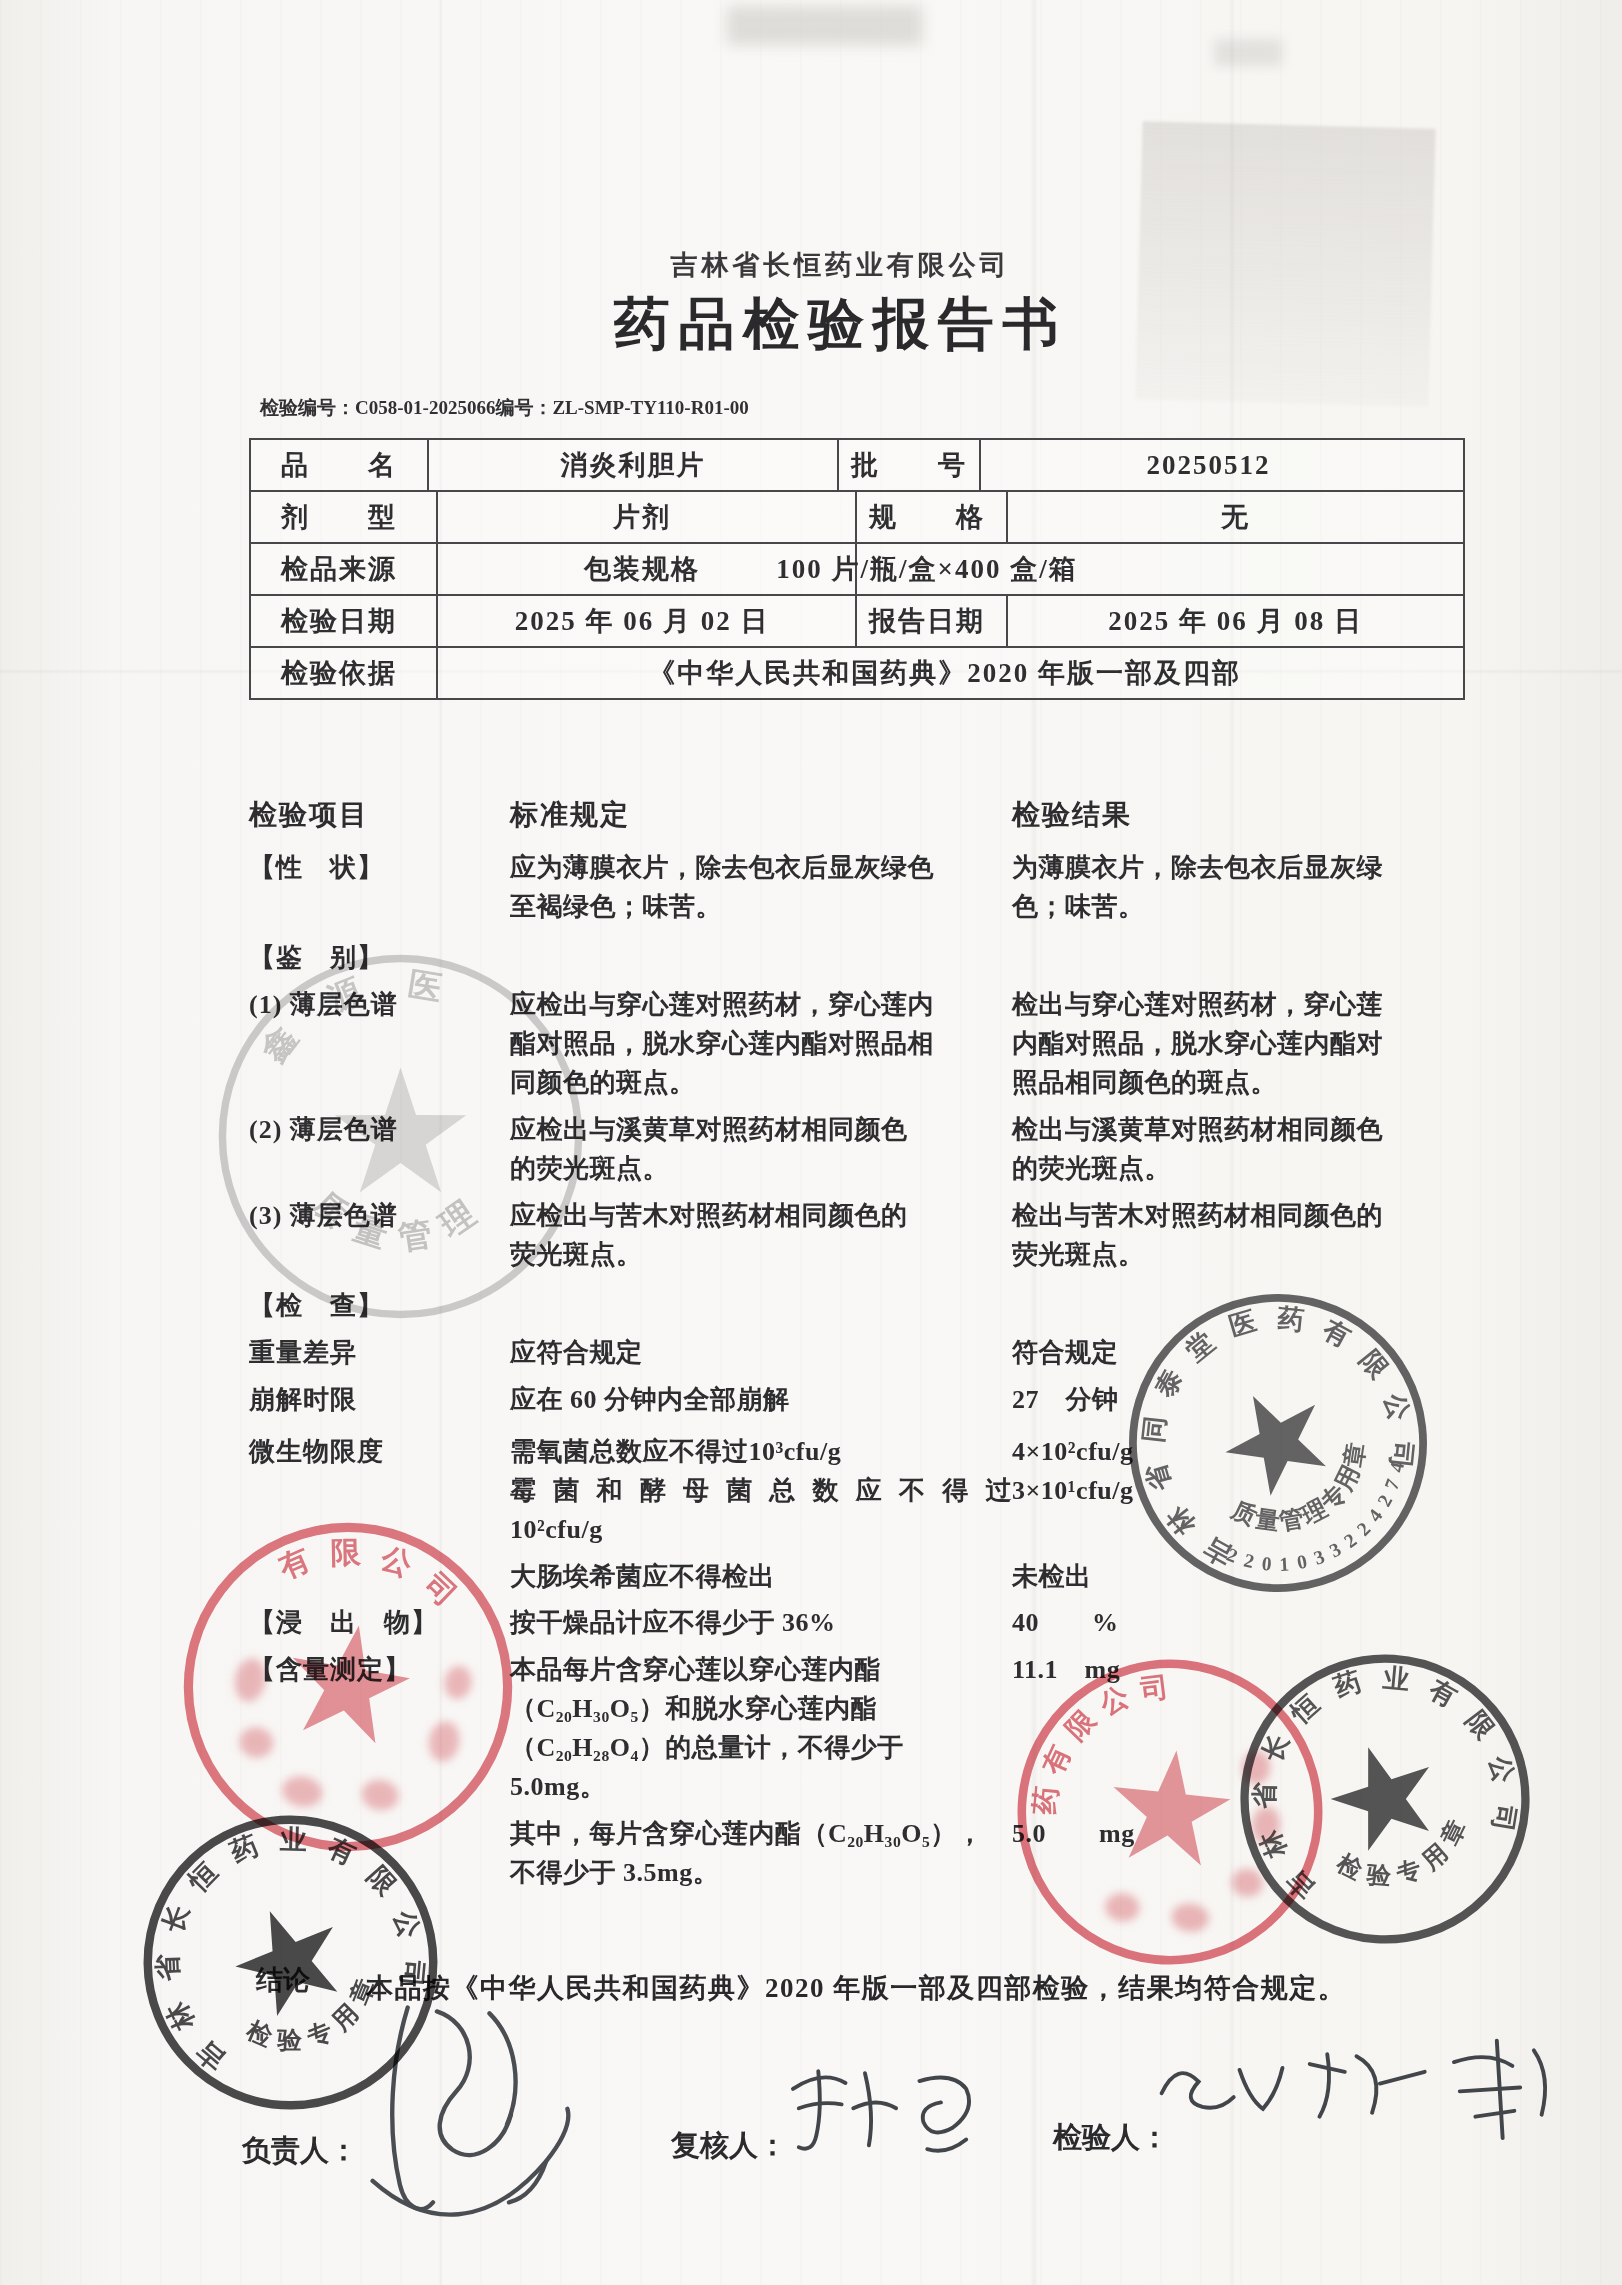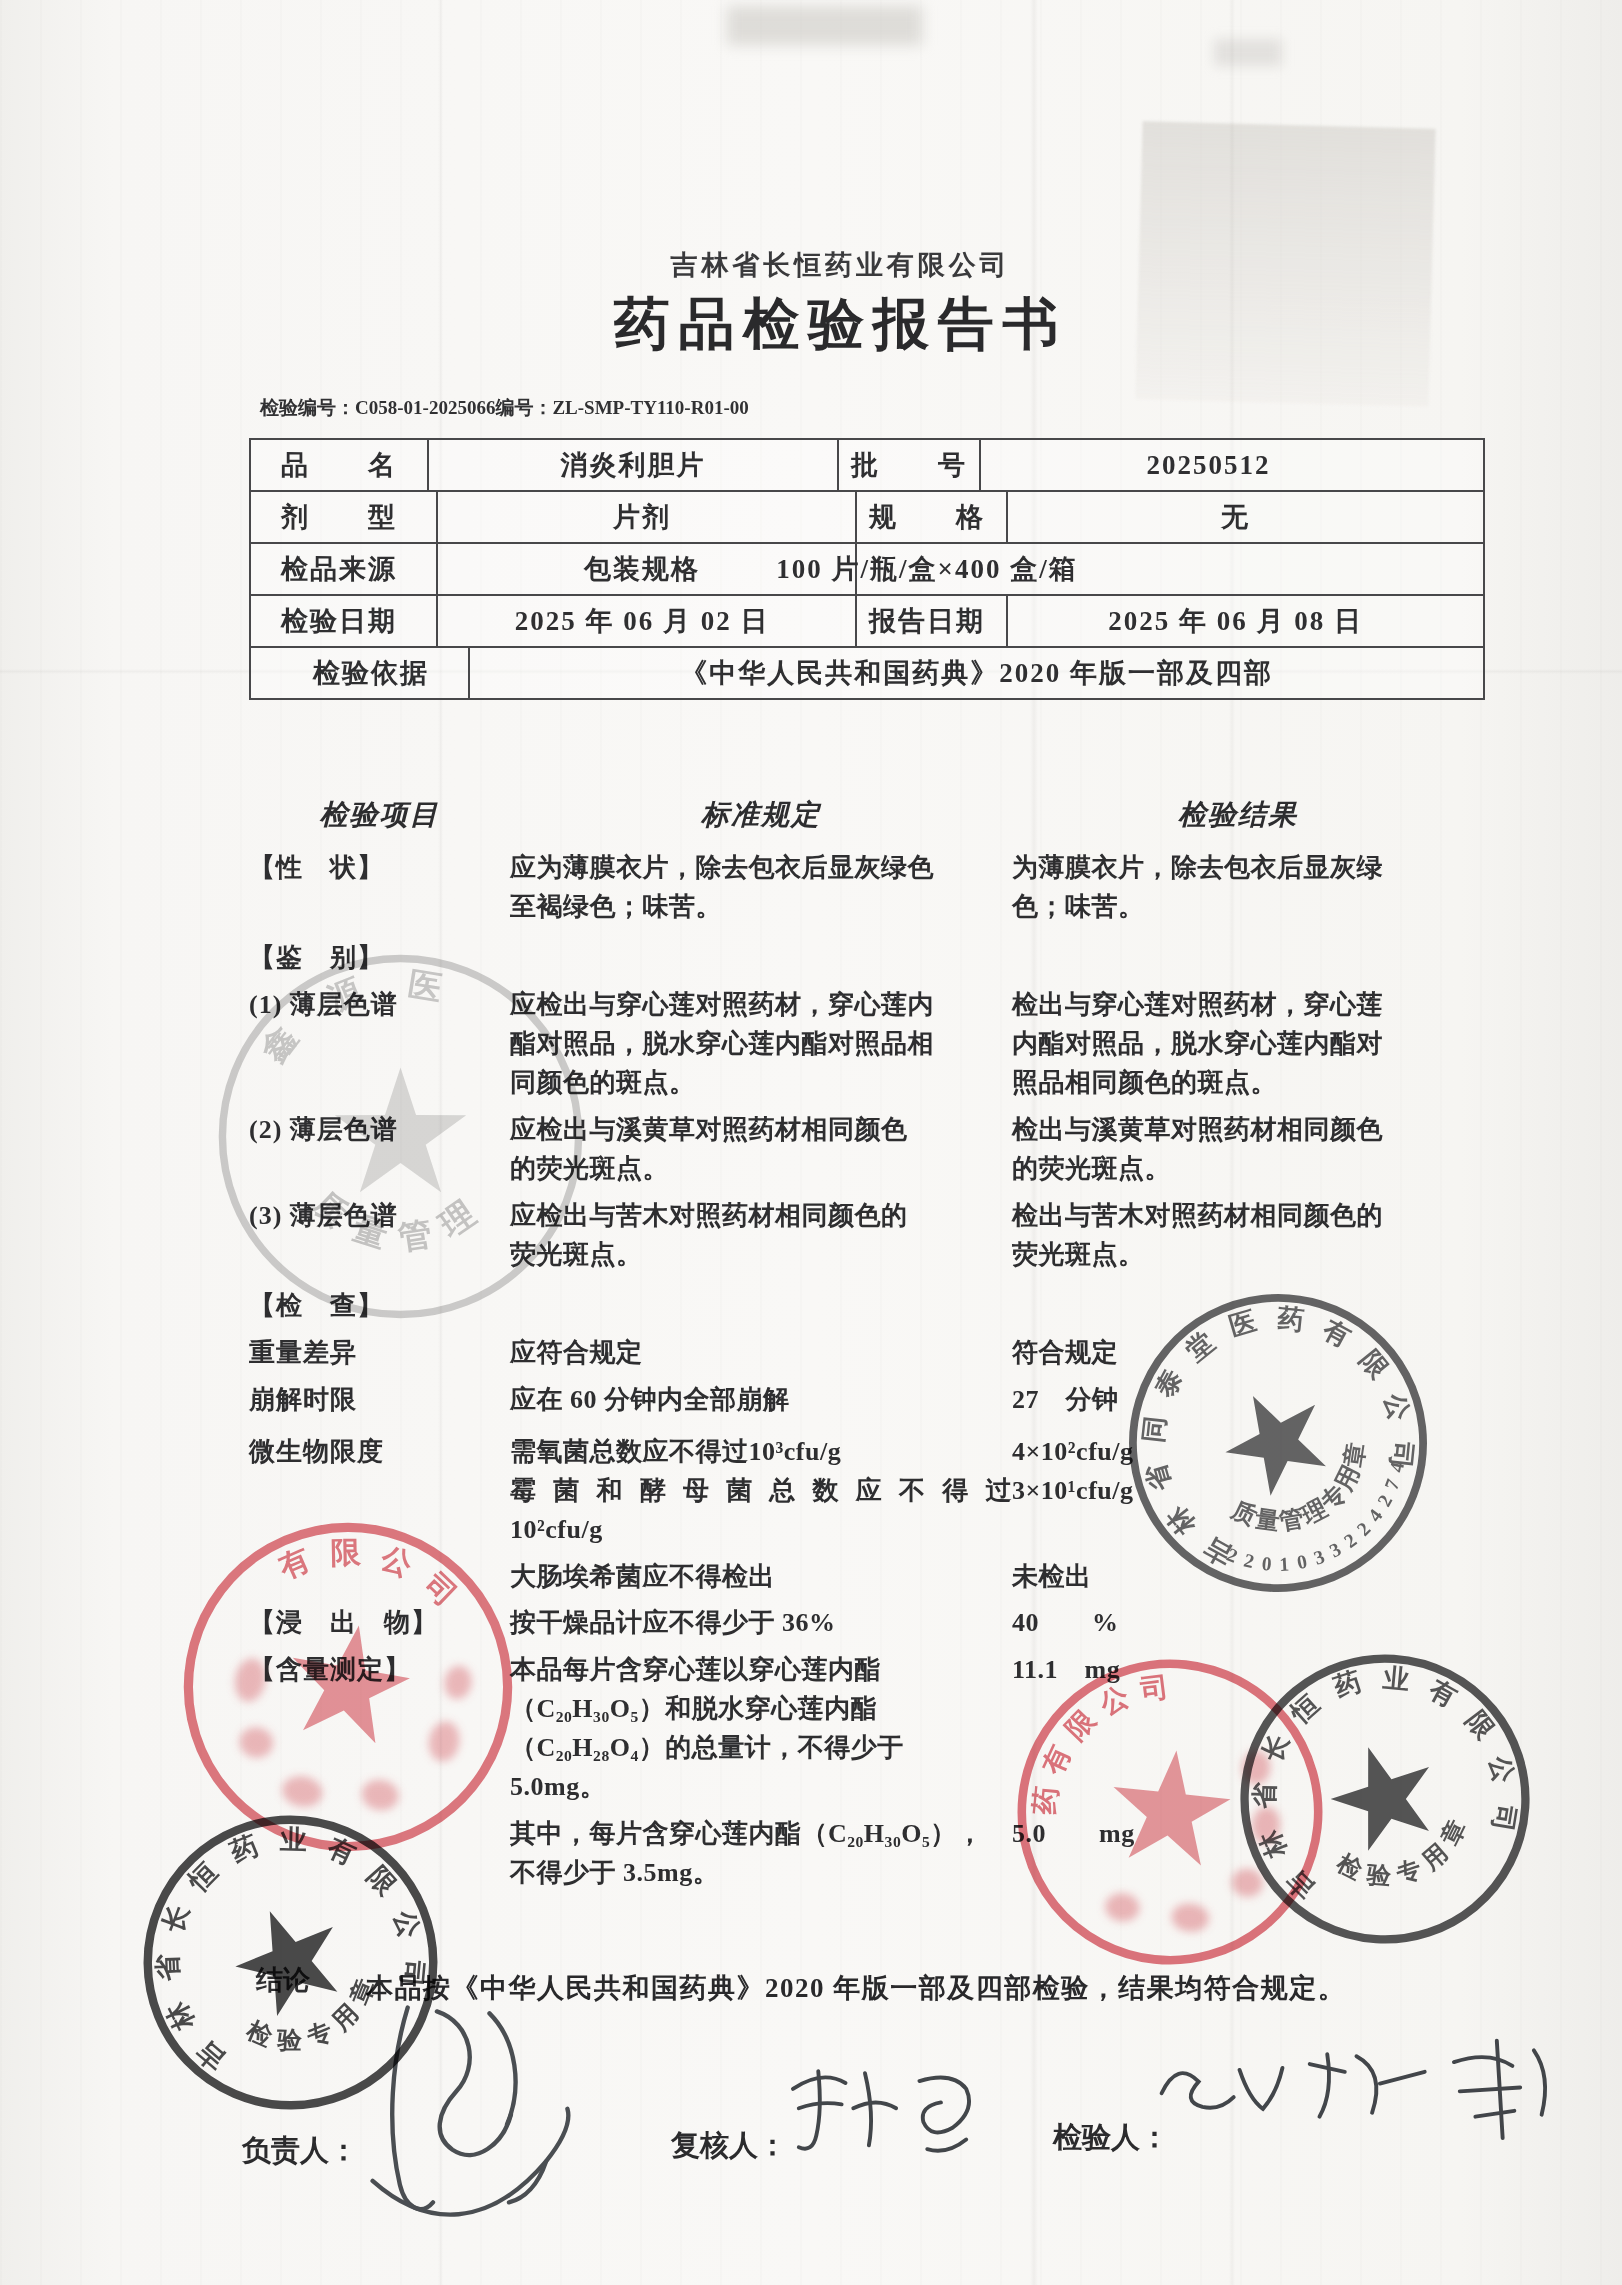--- a/index.html
+++ b/index.html
@@ -13,30 +13,30 @@
 
   .company{top:247px;left:29px;width:1623px;text-align:center;font-size:27px;font-weight:700;
     letter-spacing:3.9px;color:#3a3a3c;}
   .title{top:287px;left:29px;width:1623px;text-align:center;font-size:56px;font-weight:700;
     letter-spacing:8.8px;color:#2a2a2c;}
   .meta{top:395px;left:260px;width:1191px;display:flex;justify-content:flex-start;
     font-size:19px;font-weight:600;color:#313133;}
 
   .info{top:438px;left:249px;border:2.9px solid #48484a;background:rgba(255,255,255,0.30);}
   .irow{display:grid;grid-template-columns:176px 410px 142px 457px;height:50px;}
-  .irow.basis{grid-template-columns:176px 1015px;padding-left:32px;}
+  .irow.basis{grid-template-columns:176px 1015px;}
   .irow + .irow{border-top:2px solid #48484a;gap:9px;}
   .icell{display:flex;align-items:center;justify-content:center;font-size:27px;font-weight:600;
     letter-spacing:2px;color:#2f2f31;white-space:nowrap;}
   .icell + .icell{border-left:2px solid #48484a;}
 
   .sections{top:796px;left:249px;width:1215px;}
   .shead{display:grid;grid-template-columns:261px 502px 452px;margin-bottom:13.7px;
     font-size:28px;font-weight:700;color:#2d2d2f;}
-  .shead div{text-align:center;letter-spacing:2px;font-style:italic;}
+  .shead div{text-align:left;letter-spacing:2px;}
   .srow{display:grid;grid-template-columns:261px 502px 452px;margin-bottom:7.8px;
     font-size:26px;font-weight:700;color:#2e2e30;}
   .srow .item{line-height:39px;letter-spacing:1px;white-space:nowrap;}
   .line{line-height:39px;letter-spacing:0.5px;}
   .line.spread{text-align:justify;text-align-last:justify;}
   .mb-md{margin-bottom:12.7px;}
 
   .conclusion-label{top:1962px;left:256px;font-size:27px;font-weight:700;}
   .conclusion-text{top:1970px;left:366px;width:1092px;font-size:27px;font-weight:700;
     letter-spacing:1.5px;color:#29292b;}

